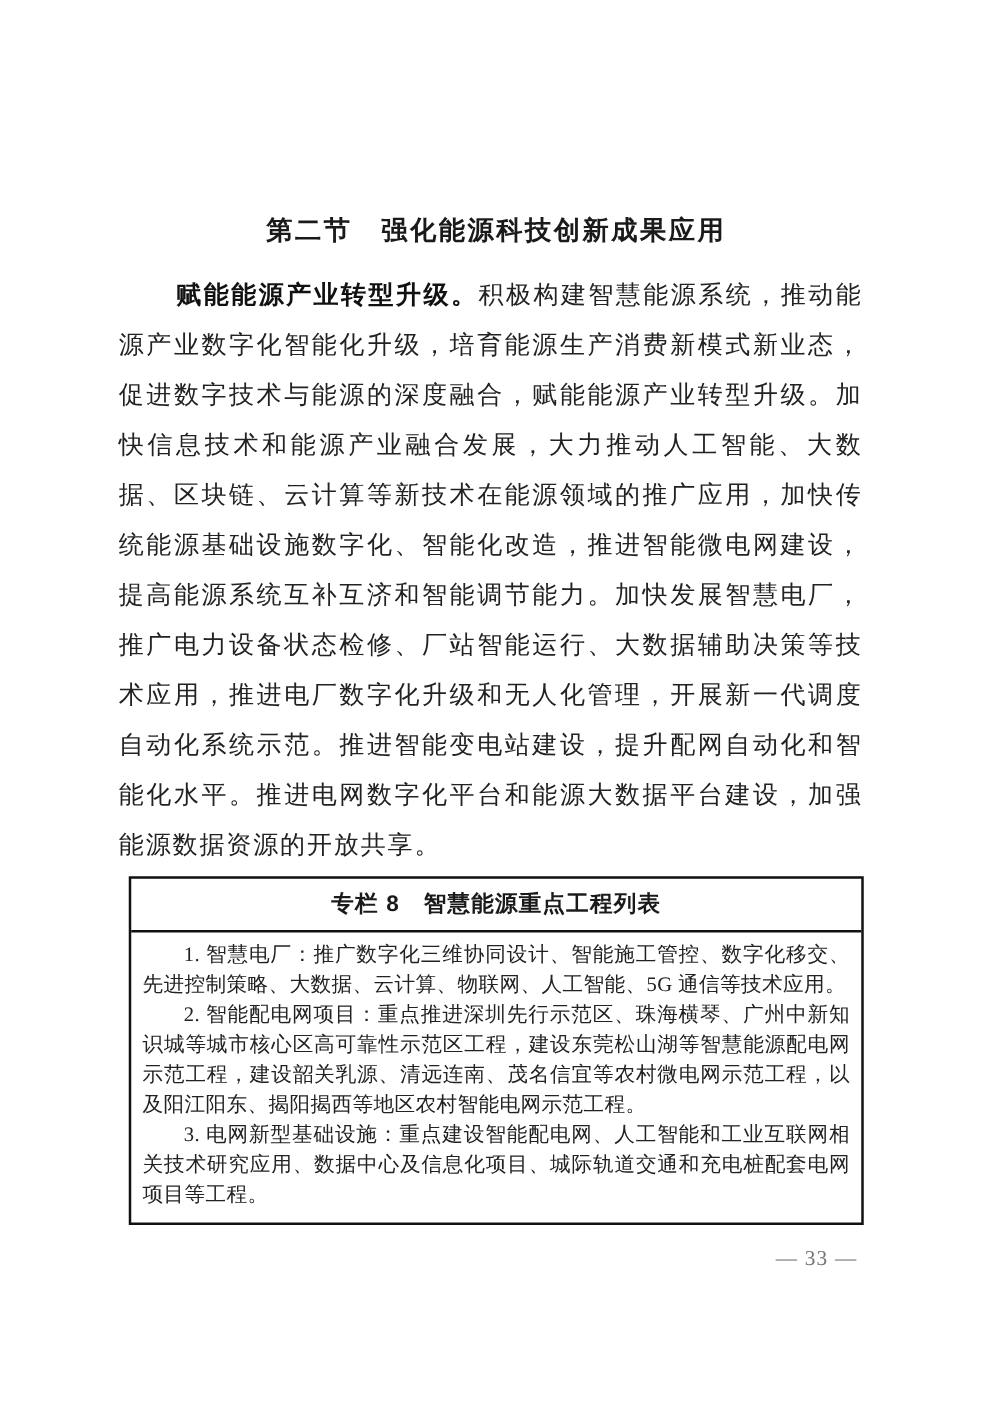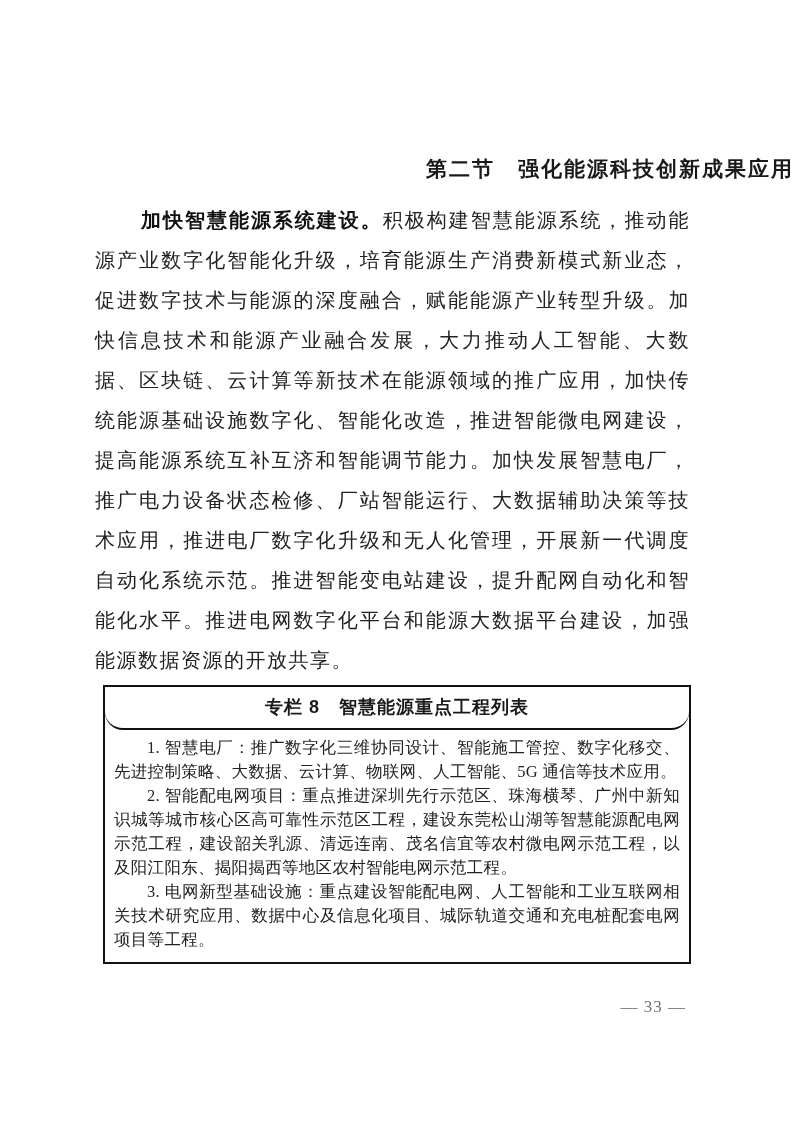--- a/index.html
+++ b/index.html
@@ -11,23 +11,23 @@
     position: relative;
     width: 794px;
     height: 1123px;
     background: #ffffff;
     color: #1c1c1c;
     font-family: "Liberation Serif", serif;
     overflow: hidden;
     box-sizing: border-box;
   }
   .section-title {
-    margin: 0;
+    margin: 16px;
     padding-top: 156px;
-    text-align: right;
+    text-align: center;
     font-family: Liberation Sans, sans-serif;
     font-size: 21px;
     line-height: 26px;
     font-weight: 700;
     letter-spacing: 2px;
     color: #1a1a1a;
   }
   .body-paragraph {
     margin: 18px 104px 0 95px;
     font-size: 20px;
@@ -52,21 +52,20 @@
   .panel-title {
     padding: 8px 0;
     border-bottom: 2px solid #111111;
     text-align: center;
     font-family: "Liberation Sans", sans-serif;
     font-size: 18px;
     line-height: 25px;
     font-weight: 700;
     letter-spacing: 1px;
     color: #1a1a1a;
-    border-radius: 18px;
   }
   .panel-body {
     padding: 6px 9px 10px 9px;
   }
   .panel-item {
     margin: 0;
     font-size: 16.5px;
     line-height: 24px;
     letter-spacing: 0.3px;
     text-align: justify;
@@ -84,21 +83,21 @@
     font-family: "Liberation Serif", serif;
   }
 </style>
 </head>
 <body>
 
 <div class="page">
 
   <h1 class="section-title">第二节　强化能源科技创新成果应用</h1>
 
-  <p class="body-paragraph"><span class="lead">加快智慧能源系统建设。</span><span>积极构建智慧能源系统，推动能源产业数字化智能化升级，培育能源生产消费新模式新业态，促进数字技术与能源的深度融合，赋能能源产业转型升级。加快信息技术和能源产业融合发展，大力推动人工智能、大数据、区块链、云计算等新技术在能源领域的推广应用，加快传统能源基础设施数字化、智能化改造，推进智能微电网建设，提高能源系统互补互济和智能调节能力。加快发展智慧电厂，推广电力设备状态检修、厂站智能运行、大数据辅助决策等技术应用，推进电厂数字化升级和无人化管理，开展新一代调度自动化系统示范。推进智能变电站建设，提升配网自动化和智能化水平。推进电网数字化平台和能源大数据平台建设，加强能源数据资源的开放共享。</span></p>
+  <p class="body-paragraph"><span class="lead">赋能能源产业转型升级。</span><span>积极构建智慧能源系统，推动能源产业数字化智能化升级，培育能源生产消费新模式新业态，促进数字技术与能源的深度融合，赋能能源产业转型升级。加快信息技术和能源产业融合发展，大力推动人工智能、大数据、区块链、云计算等新技术在能源领域的推广应用，加快传统能源基础设施数字化、智能化改造，推进智能微电网建设，提高能源系统互补互济和智能调节能力。加快发展智慧电厂，推广电力设备状态检修、厂站智能运行、大数据辅助决策等技术应用，推进电厂数字化升级和无人化管理，开展新一代调度自动化系统示范。推进智能变电站建设，提升配网自动化和智能化水平。推进电网数字化平台和能源大数据平台建设，加强能源数据资源的开放共享。</span></p>
 
   <section class="panel">
     <header class="panel-title">专栏 8　智慧能源重点工程列表</header>
     <div class="panel-body">
       <p class="panel-item">1. 智慧电厂：推广数字化三维协同设计、智能施工管控、数字化移交、先进控制策略、大数据、云计算、物联网、人工智能、5G 通信等技术应用。</p>
       <p class="panel-item">2. 智能配电网项目：重点推进深圳先行示范区、珠海横琴、广州中新知识城等城市核心区高可靠性示范区工程，建设东莞松山湖等智慧能源配电网示范工程，建设韶关乳源、清远连南、茂名信宜等农村微电网示范工程，以及阳江阳东、揭阳揭西等地区农村智能电网示范工程。</p>
       <p class="panel-item">3. 电网新型基础设施：重点建设智能配电网、人工智能和工业互联网相关技术研究应用、数据中心及信息化项目、城际轨道交通和充电桩配套电网项目等工程。</p>
     </div>
   </section>
 

